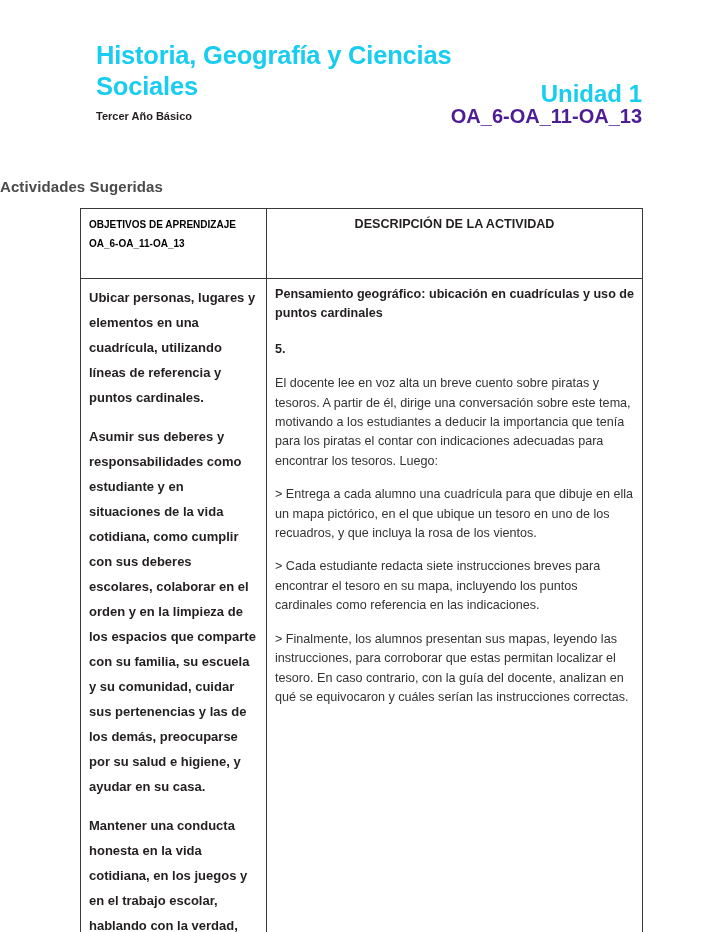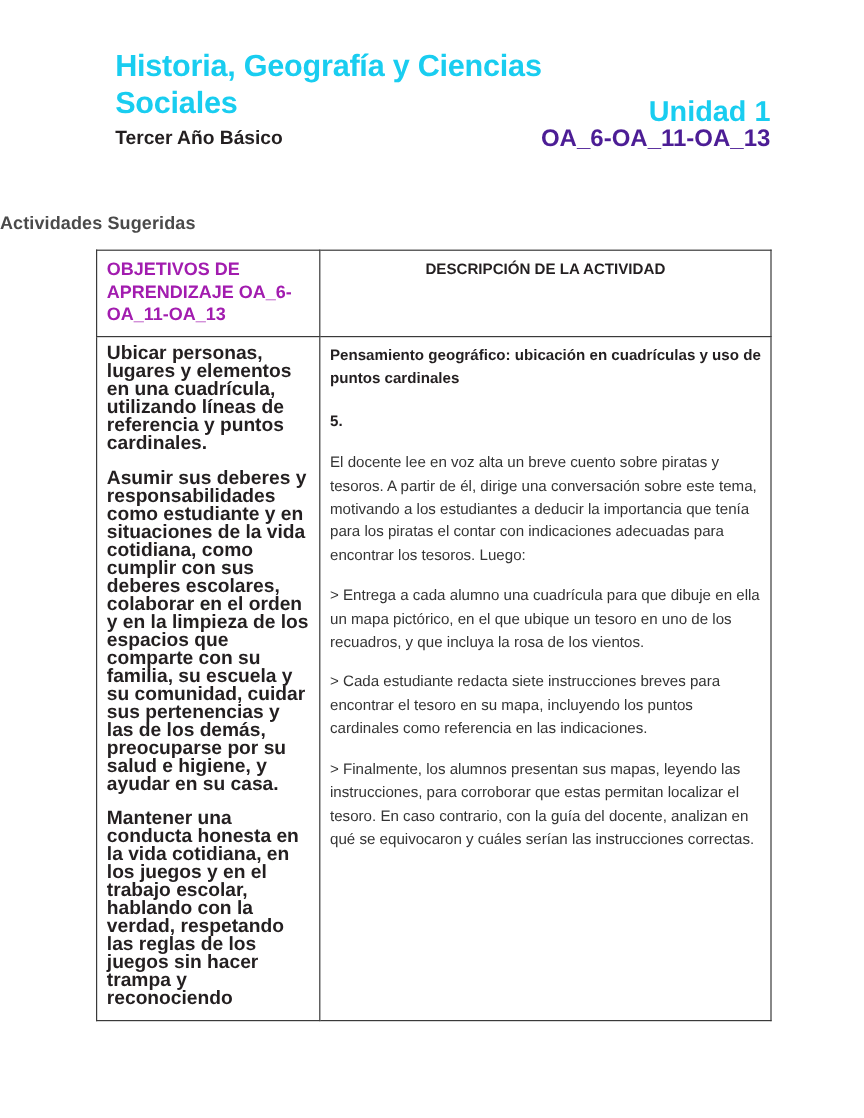--- a/index.html
+++ b/index.html
@@ -51,21 +51,21 @@
     line-height: 24px;
     color: #19cdf0;
     white-space: nowrap;
   }
   .header-row-2 {
     position: relative;
     margin-top: 2px;
     height: 26px;
   }
   .grade-level {
-    font-size: 16px;
+    font-size: 11px;
     font-weight: bold;
     line-height: 24px;
     color: #231f20;
     white-space: nowrap;
   }
   .oa-codes {
     position: absolute;
     right: 0;
     top: 0;
     font-size: 20px;
@@ -101,45 +101,45 @@
   .activities-table th {
     border: 1px solid #3a3a3a;
     vertical-align: top;
     padding: 6px 8px 8px 8px;
     box-sizing: border-box;
   }
   .col-obj { width: 186px; }
   .col-desc { width: 376px; }
 
   th.hdr-obj {
-    font-size: 15px;
+    font-size: 10px;
     font-weight: bold;
     line-height: 19px;
     text-align: left;
-    color: #a21caf;
+    color: #000000;
     height: 70px;
   }
   th.hdr-desc {
     font-size: 12.6px;
     font-weight: bold;
     line-height: 19px;
     text-align: center;
     color: #231f20;
     vertical-align: top;
   }
 
   td.cell-obj {
     height: 570px;
     overflow: hidden;
   }
   td.cell-obj p {
     margin: 0 0 14px 0;
-    font-size: 16px;
-    font-weight: bold;
-    line-height: 15px;
+    font-size: 13px;
+    font-weight: bold;
+    line-height: 25px;
     color: #231f20;
   }
   td.cell-obj p:last-child { margin-bottom: 0; }
 
   td.cell-desc p {
     margin: 0 0 14px 0;
     font-size: 12.6px;
     line-height: 19.4px;
     color: #333333;
   }

